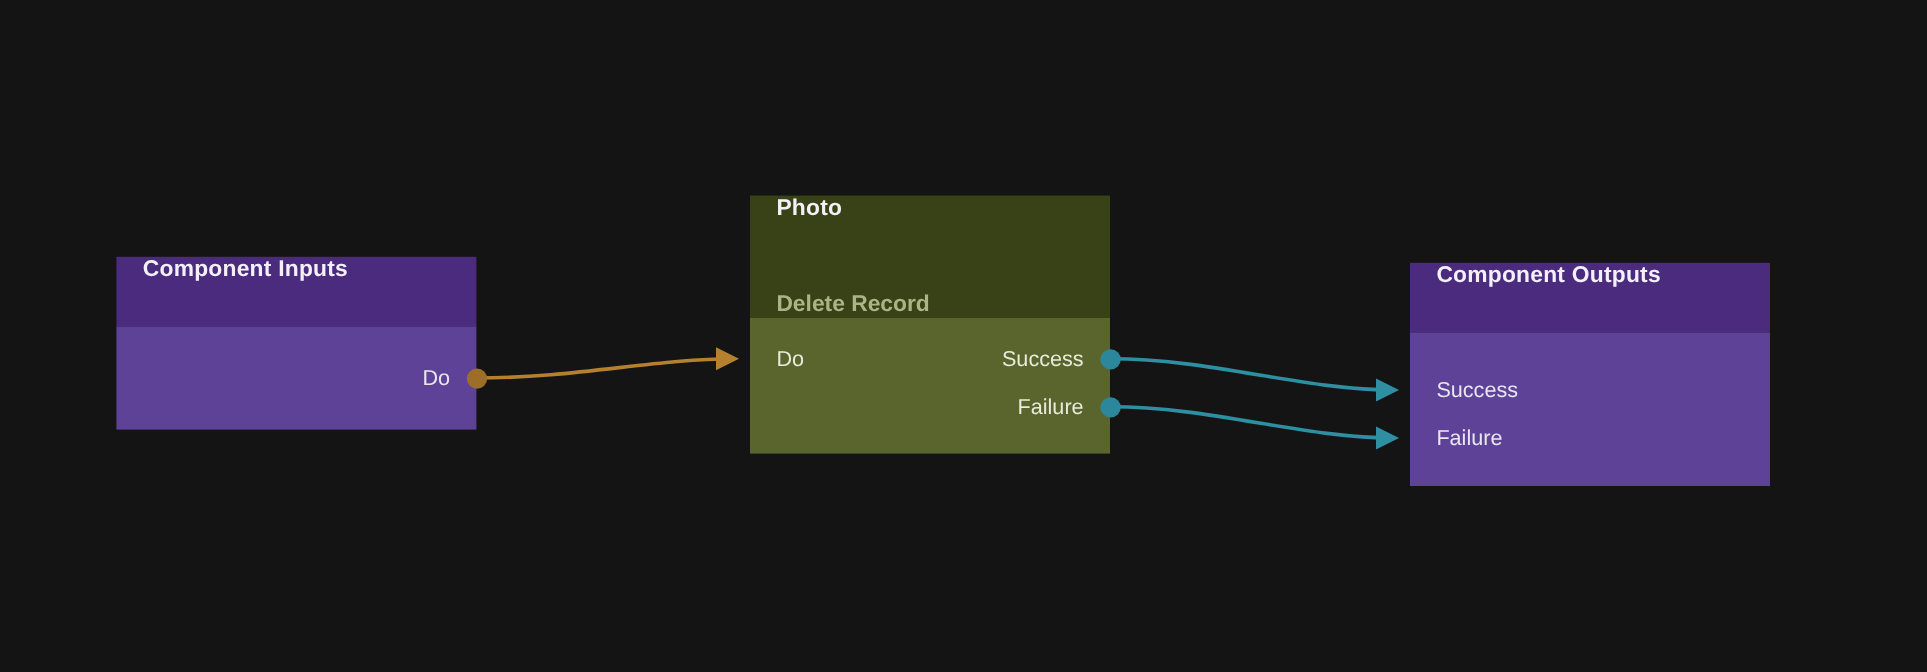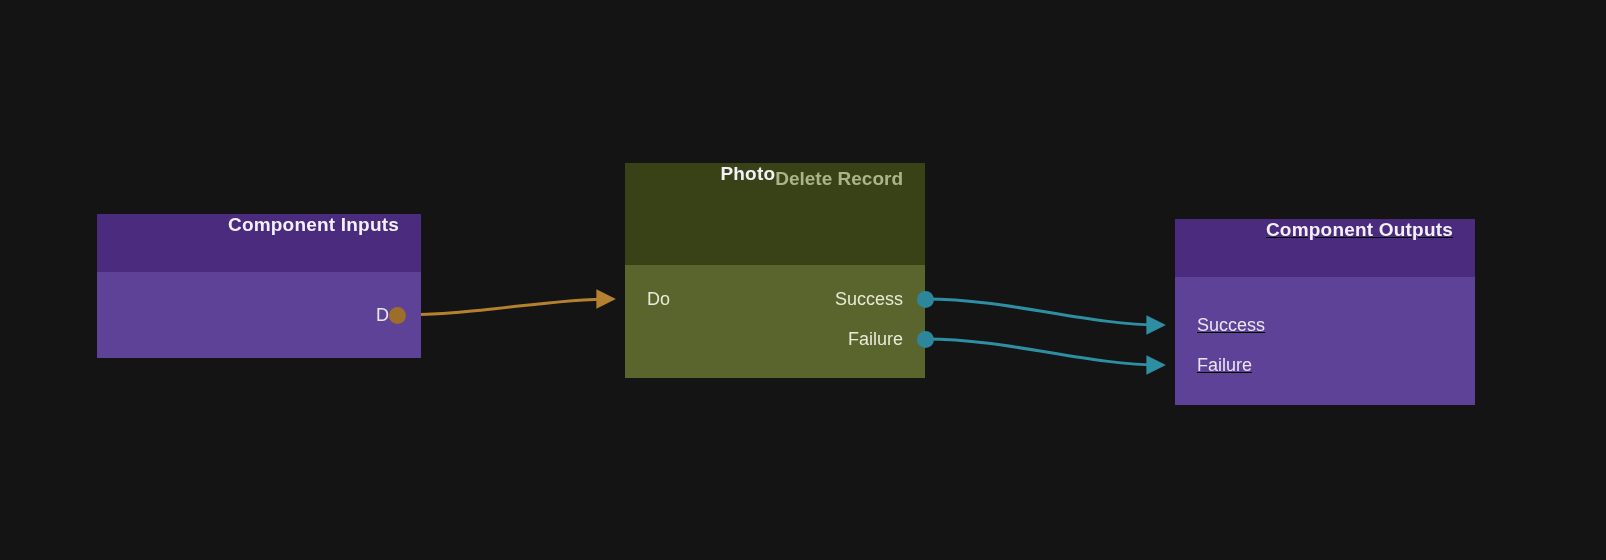--- a/index.html
+++ b/index.html
@@ -12,21 +12,21 @@
   .canvas { position: relative; width: 1606px; height: 560px; }
 
   .edges { position: absolute; inset: 0; width: 1606px; height: 560px; }
   .edge { fill: none; stroke-width: 3px; }
   .edge.orange { stroke: var(--edge-do, #b5812f); }
   .edge.teal   { stroke: var(--edge-result, #2e8fa3); }
   .arrow-orange { fill: var(--edge-do, #b5812f); }
   .arrow-teal   { fill: var(--edge-result, #2e8fa3); }
 
   .node { position: absolute; }
-  .node-header { padding: 0 22px; display: flex; justify-content: flex-end; }
+  .node-header { padding: 0 22px; display: flex; flex-direction: column; justify-content: space-between; }
   .node-body { position: relative; }
 
   .purple .node-header { background: var(--node-purple-header, #4a2b7e); }
   .purple .node-body   { background: var(--node-purple-body, #5d4297); }
   .olive  .node-header { background: var(--node-olive-header, #394216); }
   .olive  .node-body   { background: var(--node-olive-body, #5a642d); }
 
   .node-title {
     font-size: 19px; font-weight: 700; color: #f3f0f8; letter-spacing: 0.2px;
   }
@@ -65,21 +65,21 @@
       </marker>
       <marker id="arrow-teal" viewBox="0 0 10 10" refX="8" refY="5" markerWidth="6.5" markerHeight="6.5" orient="auto-start-reverse">
         <path d="M0 0 L10 5 L0 10 z" class="arrow-teal"></path>
       </marker>
     </defs>
     <path class="edge orange" d="M397 315 C 480 315, 545 299, 612 299" marker-end="url(#arrow-orange)"></path>
     <path class="edge teal" d="M925 299 C 1010 299, 1085 325, 1162 325" marker-end="url(#arrow-teal)"></path>
     <path class="edge teal" d="M925 339 C 1010 339, 1085 365, 1162 365" marker-end="url(#arrow-teal)"></path>
   </svg>
 
-  <div class="node purple" style="left:97px; top:214px; width:324px;">
+  <div class="node purple" style="left:97px; top:214px; width:300px;">
     <div class="node-header" style="height:58px;">
       <div class="node-title">Component Inputs</div>
     </div>
     <div class="node-body pad-body-1">
       <div class="port-row row-right">
         <span>Do</span>
       </div>
     </div>
   </div>
 
@@ -92,21 +92,21 @@
       <div class="port-row row-split">
         <span>Do</span>
         <span>Success</span>
       </div>
       <div class="port-row row-right">
         <span>Failure</span>
       </div>
     </div>
   </div>
 
-  <div class="node purple" style="left:1175px; top:219px; width:300px;text-decoration:underline;">
+  <div class="node purple" style="left:1175px; top:219px; width:300px;">
     <div class="node-header" style="height:58px;">
       <div class="node-title">Component Outputs</div>
     </div>
     <div class="node-body pad-body-3" style="height:128px;">
       <div class="port-row row-left">
         <span>Success</span>
       </div>
       <div class="port-row row-left">
         <span>Failure</span>
       </div>

